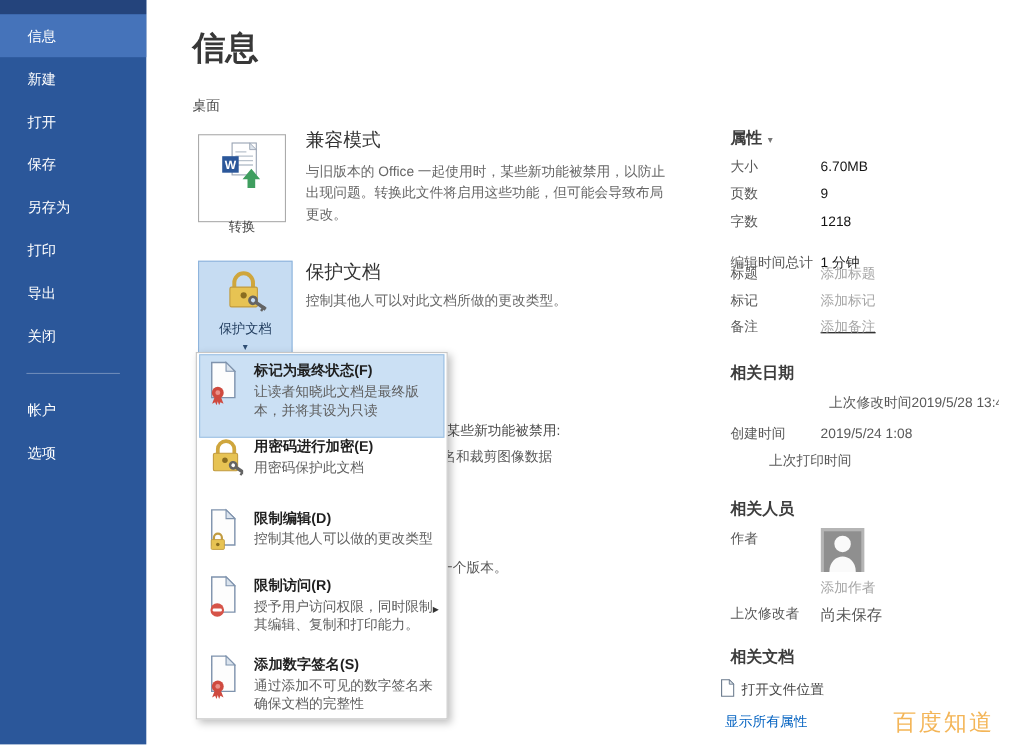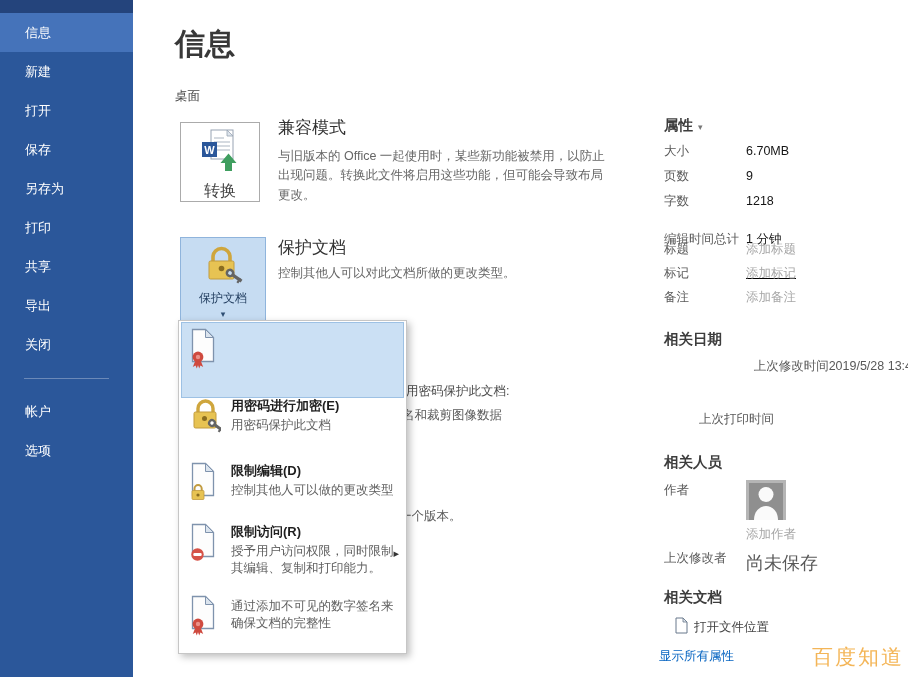--- a/index.html
+++ b/index.html
@@ -14,21 +14,21 @@
   .side-item.selected{background:#4573ba;}
   .side-divider{height:1px;background:rgba(255,255,255,.3);margin:14px 24px 13px 24px;}
 
   
   .page-title{position:absolute;left:175px;top:4px;font-size:30px;color:#383838;z-index:1;}
   .doc-location{position:absolute;left:175px;top:88px;font-size:12.5px;color:#464646;z-index:1;}
 
   .big-btn{position:absolute;display:flex;flex-direction:column;align-items:center;
            justify-content:flex-start;cursor:pointer;z-index:2;}
   .convert-btn{left:180px;top:122px;width:78px;height:78px;background:#fff;border:1px solid #ababab;}
-  .convert-btn .blabel{font-size:16px;color:#444;margin-top:4px;}
+  .convert-btn .blabel{font-size:12px;color:#444;margin-top:20px;}
   .protect-btn{left:180px;top:237px;width:84px;height:85px;background:#c6dcf2;border:1px solid #8fb4dc;}
   .protect-btn .blabel{font-size:12px;color:#1e3a5c;margin-top:1px;}
   .protect-btn .caret{font-size:9px;color:#2f4e73;line-height:10px;margin-top:2px;}
 
   .sec-head{position:absolute;font-size:17px;color:#333;z-index:1;}
   .sec-desc{position:absolute;font-size:12.5px;color:#666;line-height:1.55;z-index:1;}
   .compat-head{left:278px;top:116px;}
   .compat-desc{left:278px;top:147px;width:330px;}
   .protect-head{left:278px;top:236px;}
   .protect-desc{left:278px;top:264px;width:330px;}
@@ -79,23 +79,20 @@
         <span>打开</span>
       </div>
     <div class="side-item">
         <span>保存</span>
       </div>
     <div class="side-item">
         <span>另存为</span>
       </div>
     <div class="side-item">
         <span>打印</span>
-      </div>
-    <div class="side-item">
-        <span>共享</span>
       </div>
     <div class="side-item">
         <span>导出</span>
       </div>
     <div class="side-item">
         <span>关闭</span>
       </div>
     <div class="side-divider"></div>
     <div class="side-item">
         <span>帐户</span>
@@ -142,36 +139,40 @@
           <rect x="10.5" y="-1.6" width="2.2" height="5.4" fill="#646464"></rect>
         </g>
       </svg>
     </span>
     <span class="blabel">保护文档</span>
     <span class="caret">▾</span>
   </div>
   <div class="sec-head protect-head">保护文档</div>
   <div class="sec-desc protect-desc">控制其他人可以对此文档所做的更改类型。</div>
 
-  <div class="bg-frag" style="left:406px;top:383px;color:#4a4a4a;">用密码保护此文档:</div>
+  <div class="bg-frag" style="left:406px;top:383px;color:#4a4a4a;">某些新功能被禁用:</div>
   <div class="bg-frag" style="left:402px;top:407px;">名和裁剪图像数据</div>
   <div class="bg-frag" style="left:399px;top:508px;">一个版本。</div>
 
   <div class="menu">
 
     <div class="mitem hl" style="top:1px;height:66px;">
       <span class="micon">
         <svg width="30" height="42" viewBox="0 0 30 42">
           <path d="M3.5 1.5 h13 l8 8 v24 h-21 z" fill="#fdfdfd" stroke="#7f93ad" stroke-width="1.3"></path>
           <path d="M16.5 1.5 l8 8 h-8 z" fill="#dbe4ee" stroke="#7f93ad" stroke-width="1"></path>
           <circle cx="9" cy="29" r="5.4" fill="#cf4a3f"></circle>
           <circle cx="9" cy="29" r="2.2" fill="#ea9189"></circle>
           <path d="M6.2 33 l-2.4 6 2.8-1.4 1.2 2.8 2.2-6.2 z" fill="#cf4a3f"></path>
           <path d="M11.8 33 l2.4 6 -2.8-1.4 -1.2 2.8 -2.2-6.2 z" fill="#cf4a3f"></path>
         </svg>
+      </span>
+      <span class="mtext">
+        <div class="mtitle">标记为最终状态(F)</div>
+        <div class="mdesc">让读者知晓此文档是最终版本，并将其设为只读</div>
       </span>
     </div>
 
     <div class="mitem" style="top:70px;height:55px;">
       <span class="micon">
         <svg width="32" height="38" viewBox="0 0 32 38">
           <path d="M9 16 v-4.5 a7.5 7.5 0 0 1 15 0 V16" fill="none" stroke="#cfa63d" stroke-width="3.4"></path>
           <rect x="5" y="15" width="22" height="16" rx="1.5" fill="#e7c353" stroke="#c19b3f"></rect>
           <circle cx="15.5" cy="21.5" r="2.5" fill="#8a6d20"></circle>
           <g transform="translate(23,26) rotate(35)">
@@ -225,59 +226,61 @@
         <svg width="30" height="42" viewBox="0 0 30 42">
           <path d="M3.5 1.5 h13 l8 8 v24 h-21 z" fill="#fdfdfd" stroke="#7f93ad" stroke-width="1.3"></path>
           <path d="M16.5 1.5 l8 8 h-8 z" fill="#dbe4ee" stroke="#7f93ad" stroke-width="1"></path>
           <circle cx="9" cy="29" r="5.4" fill="#cf4a3f"></circle>
           <circle cx="9" cy="29" r="2.2" fill="#ea9189"></circle>
           <path d="M6.2 33 l-2.4 6 2.8-1.4 1.2 2.8 2.2-6.2 z" fill="#cf4a3f"></path>
           <path d="M11.8 33 l2.4 6 -2.8-1.4 -1.2 2.8 -2.2-6.2 z" fill="#cf4a3f"></path>
         </svg>
       </span>
       <span class="mtext">
+        <div class="mtitle">添加数字签名(S)</div>
         <div class="mdesc">通过添加不可见的数字签名来确保文档的完整性</div>
       </span>
     </div>
   </div>
 
   <div class="panel">
 
     <div class="abs phead" style="left:9px;top:116px;"><span>属性</span><span class="caret">▾</span></div>
 
     <div class="prow" style="top:143px;"><span class="plabel">大小</span><span class="pval">6.70MB</span></div>
     <div class="prow" style="top:168px;"><span class="plabel">页数</span><span class="pval">9</span></div>
     <div class="prow" style="top:193px;"><span class="plabel">字数</span><span class="pval">1218</span></div>
     <div class="prow" style="top:231px;"><span class="plabel">编辑时间总计</span><span class="pval">1 分钟</span></div>
     <div class="prow" style="top:241px;"><span class="plabel">标题</span><span class="pval muted">添加标题</span></div>
-    <div class="prow" style="top:265px;text-decoration:underline;"><span class="plabel">标记</span><span class="pval muted">添加标记</span></div>
-    <div class="prow" style="top:289px;"><span class="plabel">备注</span><span class="pval muted">添加备注</span></div>
+    <div class="prow" style="top:265px;"><span class="plabel">标记</span><span class="pval muted">添加标记</span></div>
+    <div class="prow" style="top:289px;text-decoration:underline;"><span class="plabel">备注</span><span class="pval muted">添加备注</span></div>
 
     <div class="abs phead" style="left:9px;top:330px;">相关日期</div>
     <div class="prow" style="top:358px;text-align:right;"><span class="plabel">上次修改时间</span><span class="pval gray">2019/5/28 13:42</span></div>
+    <div class="prow" style="top:386px;"><span class="plabel">创建时间</span><span class="pval gray">2019/5/24 1:08</span></div>
     <div class="prow" style="top:411px;margin-left:35px;"><span class="plabel">上次打印时间</span><span class="pval gray"></span></div>
 
     <div class="abs phead" style="left:9px;top:453px;">相关人员</div>
     <div class="abs" style="left:9px;top:482px;font-size:12.5px;color:#595959;">作者</div>
     <div class="abs" style="left:91px;top:480px;">
       <span>
         <svg width="40" height="40" viewBox="0 0 40 40">
           <rect width="40" height="40" fill="#b5b5b5"></rect>
           <rect x="3" y="3" width="34" height="37" fill="#8f8f8f"></rect>
           <circle cx="20" cy="14.5" r="7.5" fill="#fafafa"></circle>
           <path d="M8 40 c0-9.5 6.5-14 12-14 s12 4.5 12 14 z" fill="#fafafa"></path>
         </svg>
       </span>
     </div>
     <div class="abs pval muted" style="left:91px;top:526px;font-size:12.5px;">添加作者</div>
     <div class="abs" style="left:9px;top:550px;font-size:12.5px;color:#595959;">上次修改者</div>
-    <div class="abs pval gray" style="left:91px;top:551px;font-size:18px;">尚未保存</div>
+    <div class="abs pval gray" style="left:91px;top:551px;font-size:14px;">尚未保存</div>
 
     <div class="abs phead" style="left:9px;top:588px;">相关文档</div>
-    <div class="abs openloc" style="left:20px;top:617px;">
+    <div class="abs openloc" style="left:0;top:617px;">
       <span>
         <svg width="13" height="17" viewBox="0 0 13 17">
           <path d="M1 1 h7 l4 4 v11 h-11 z" fill="#fff" stroke="#69798c"></path>
           <path d="M8 1 l4 4 h-4 z" fill="#dfe6ee" stroke="#69798c" stroke-width="0.8"></path>
         </svg>
       </span>
       <span>打开文件位置</span>
     </div>
 
     <div class="abs link" style="left:4px;top:648px;">显示所有属性</div>

